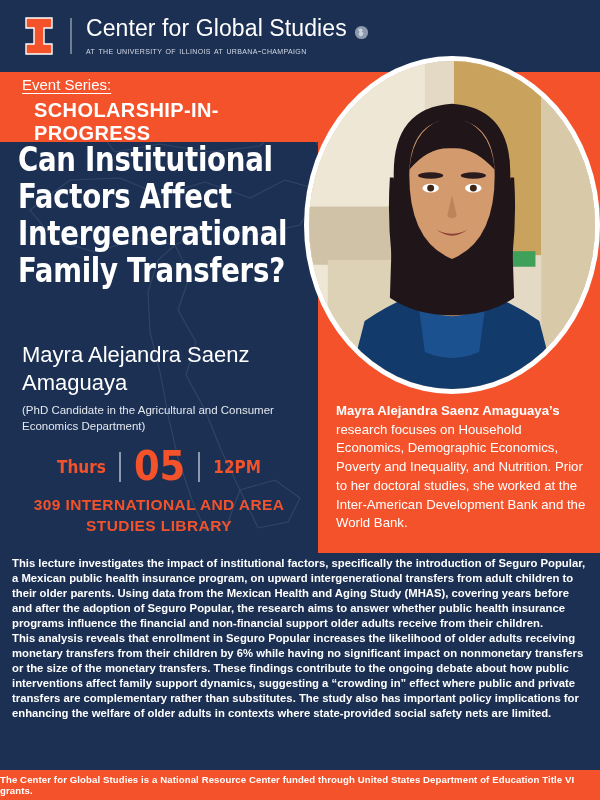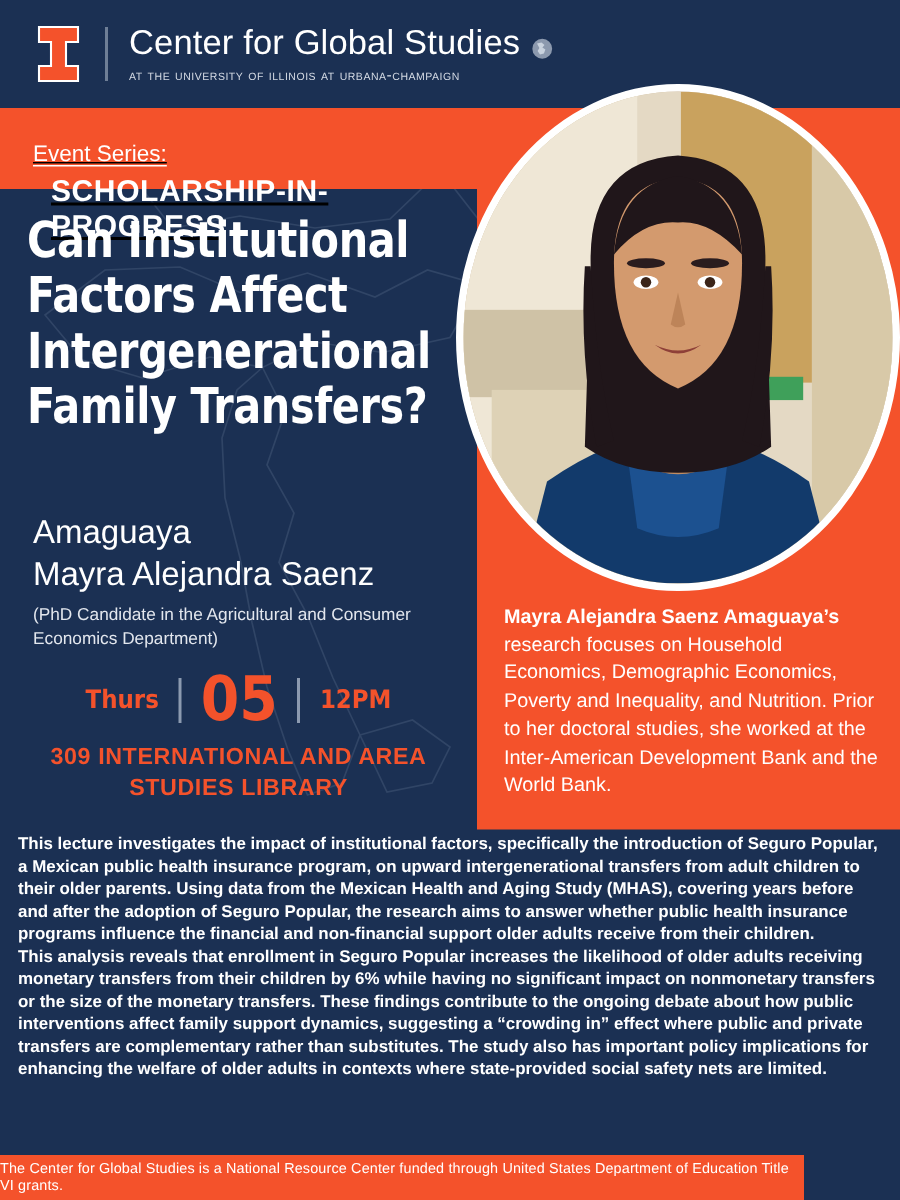--- a/index.html
+++ b/index.html
@@ -55,25 +55,24 @@
   .globe-icon { display:inline-block; width:15px; height:15px; flex:0 0 auto; }
   .brand-sub {
     font-size:10.5px; color:#D4DAE4; margin-top:5px;
     letter-spacing:.35px; white-space:nowrap;
     font-variant:small-caps; text-transform:lowercase;
   }
 
   
   .series-band {
     position:absolute; left:0; top:72px;
-    width:332px; height:54px;
+    width:332px; height:70px;
     background:#F4522B;
     z-index:2;
-    padding:22px 0 0 22px;
-    text-decoration:underline;
+    padding:4px 0 0 22px;
   }
   .series-kicker {
     font-size:15px; color:#FFFFFF; font-weight:400;
     text-decoration:underline; text-underline-offset:3px;
   }
   .series-name {
     font-size:20px; color:#FFFFFF; font-weight:700;
     letter-spacing:.4px; margin-top:6px; padding-left:12px;
   }
 
@@ -172,23 +171,23 @@
     padding:0 12px;
   }
   .abstract p {
     font-size:11.3px; line-height:1.33; color:#FFFFFF;
     font-weight:700;
   }
 
   
   .footer {
     position:absolute; left:0; bottom:0;
-    width:536px; height:30px;
+    width:600px; height:30px;
     background:#F4522B; z-index:5;
-    display:flex; align-items:center; justify-content:flex-start;
+    display:flex; align-items:center; justify-content:flex-start;font-weight:bold;
   }
   .footer-text {
     font-size:9.6px; color:#FFFFFF; letter-spacing:.1px;
   }
 </style>
 </head>
 <body>
 
 <div class="poster">
 
@@ -282,22 +281,22 @@
   </div>
 
   <div class="title-block">
     <div class="title-line">Can Institutional</div>
     <div class="title-line">Factors Affect</div>
     <div class="title-line">Intergenerational</div>
     <div class="title-line">Family Transfers?</div>
   </div>
 
   <div class="speaker">
+    <div class="speaker-name">Mayra Alejandra Saenz</div>
     <div class="speaker-name">Amaguaya</div>
-    <div class="speaker-name">Mayra Alejandra Saenz</div>
     <div class="speaker-affil">(PhD Candidate in the Agricultural and Consumer Economics Department)</div>
   </div>
 
   <div class="datebox">
     <div class="date-row">
       <span class="date-dow">Thurs</span>
       <span class="vbar"></span>
       <span class="date-day">05</span>
       <span class="vbar"></span>
       <span class="date-time">12PM</span>

